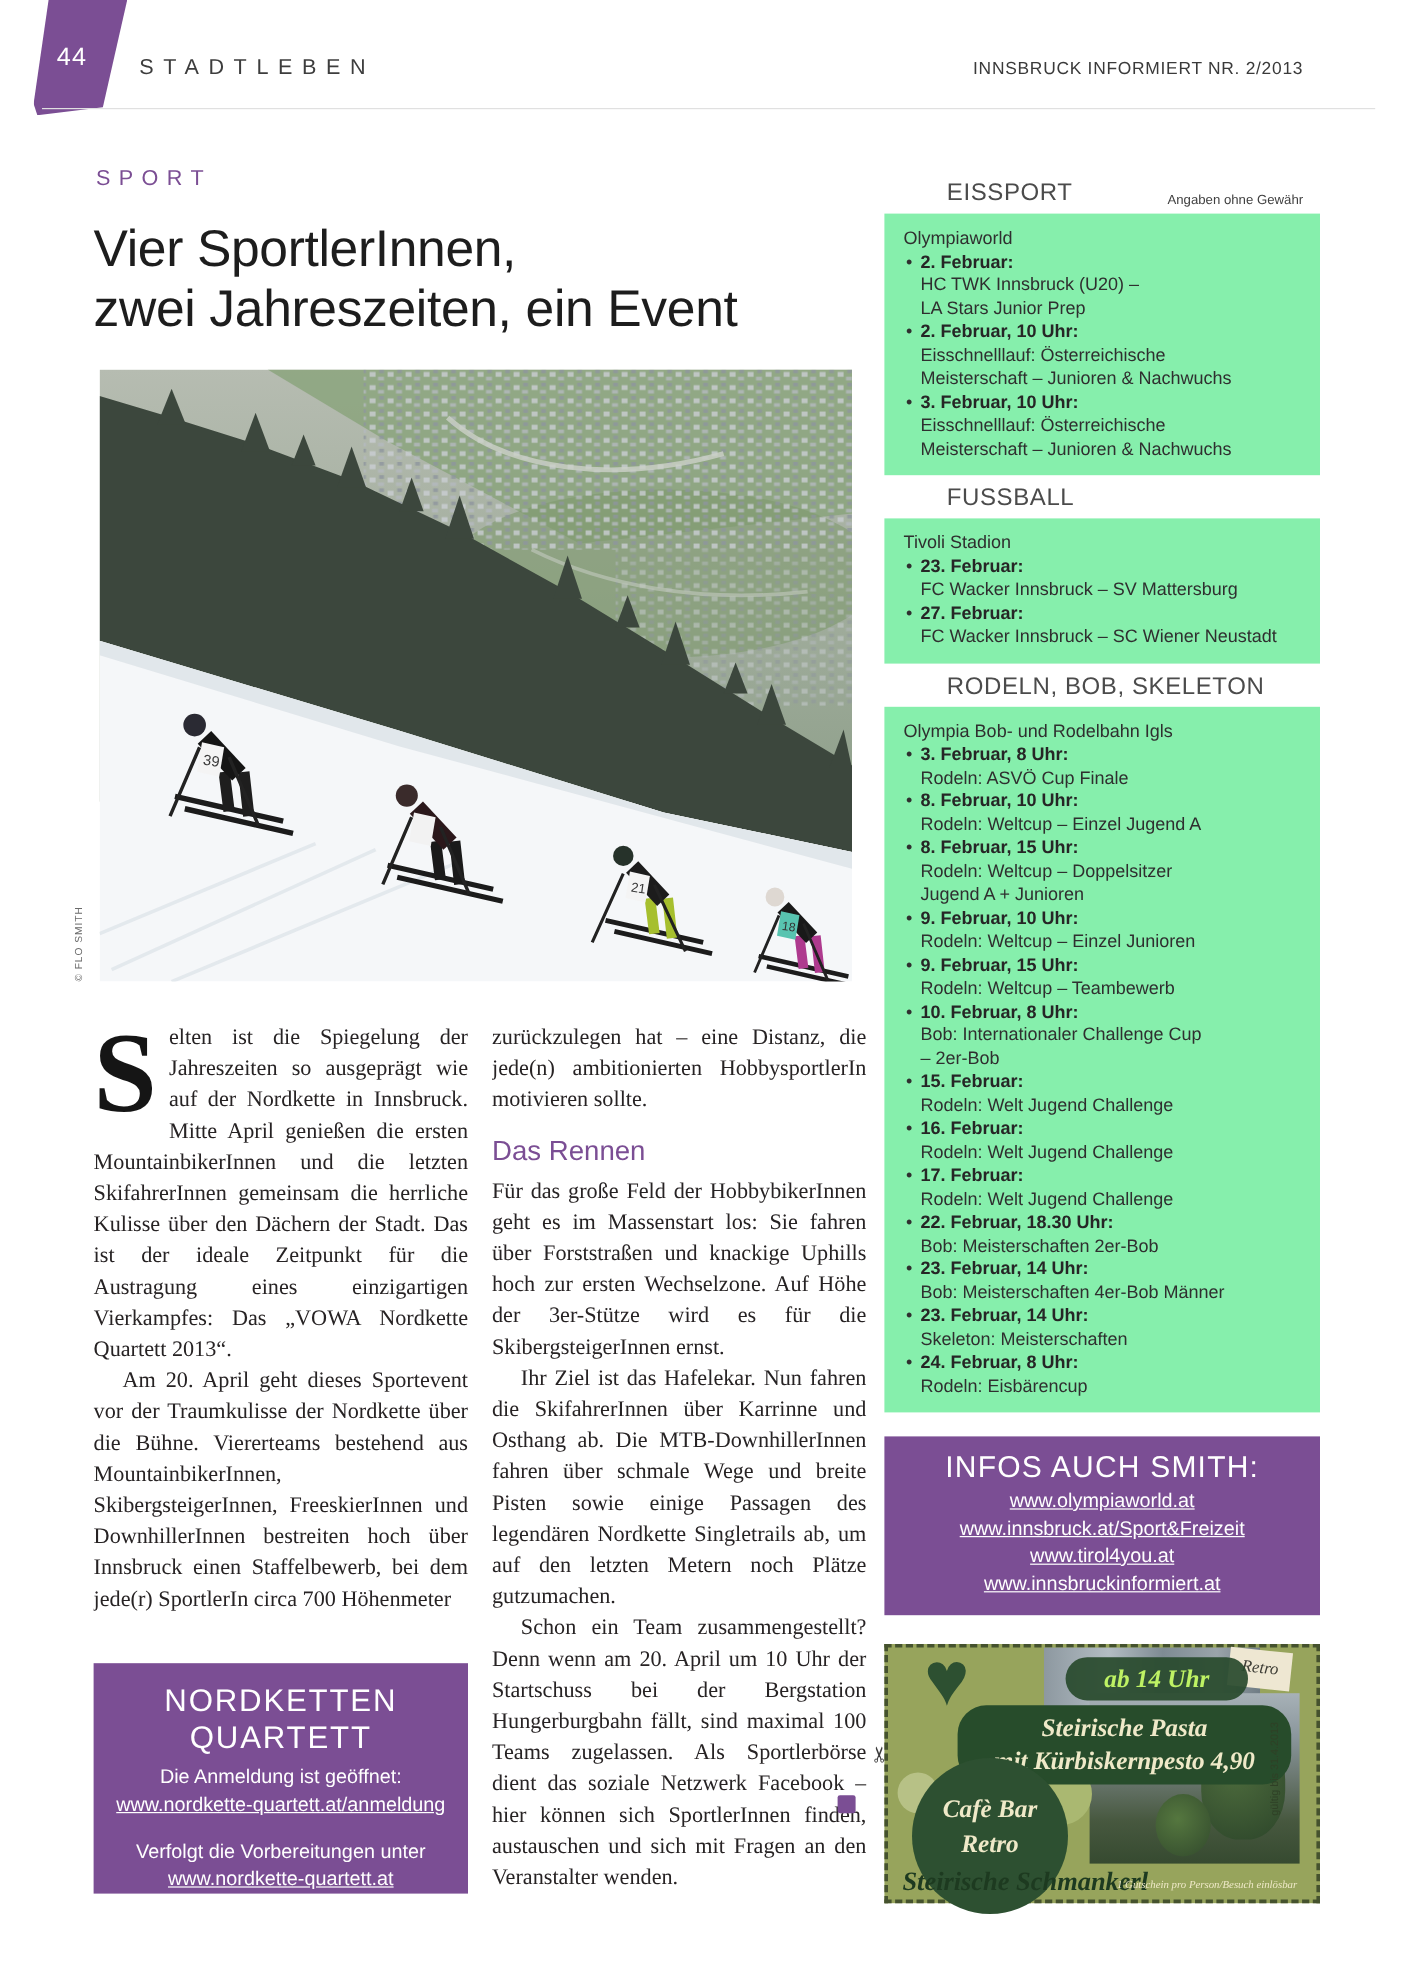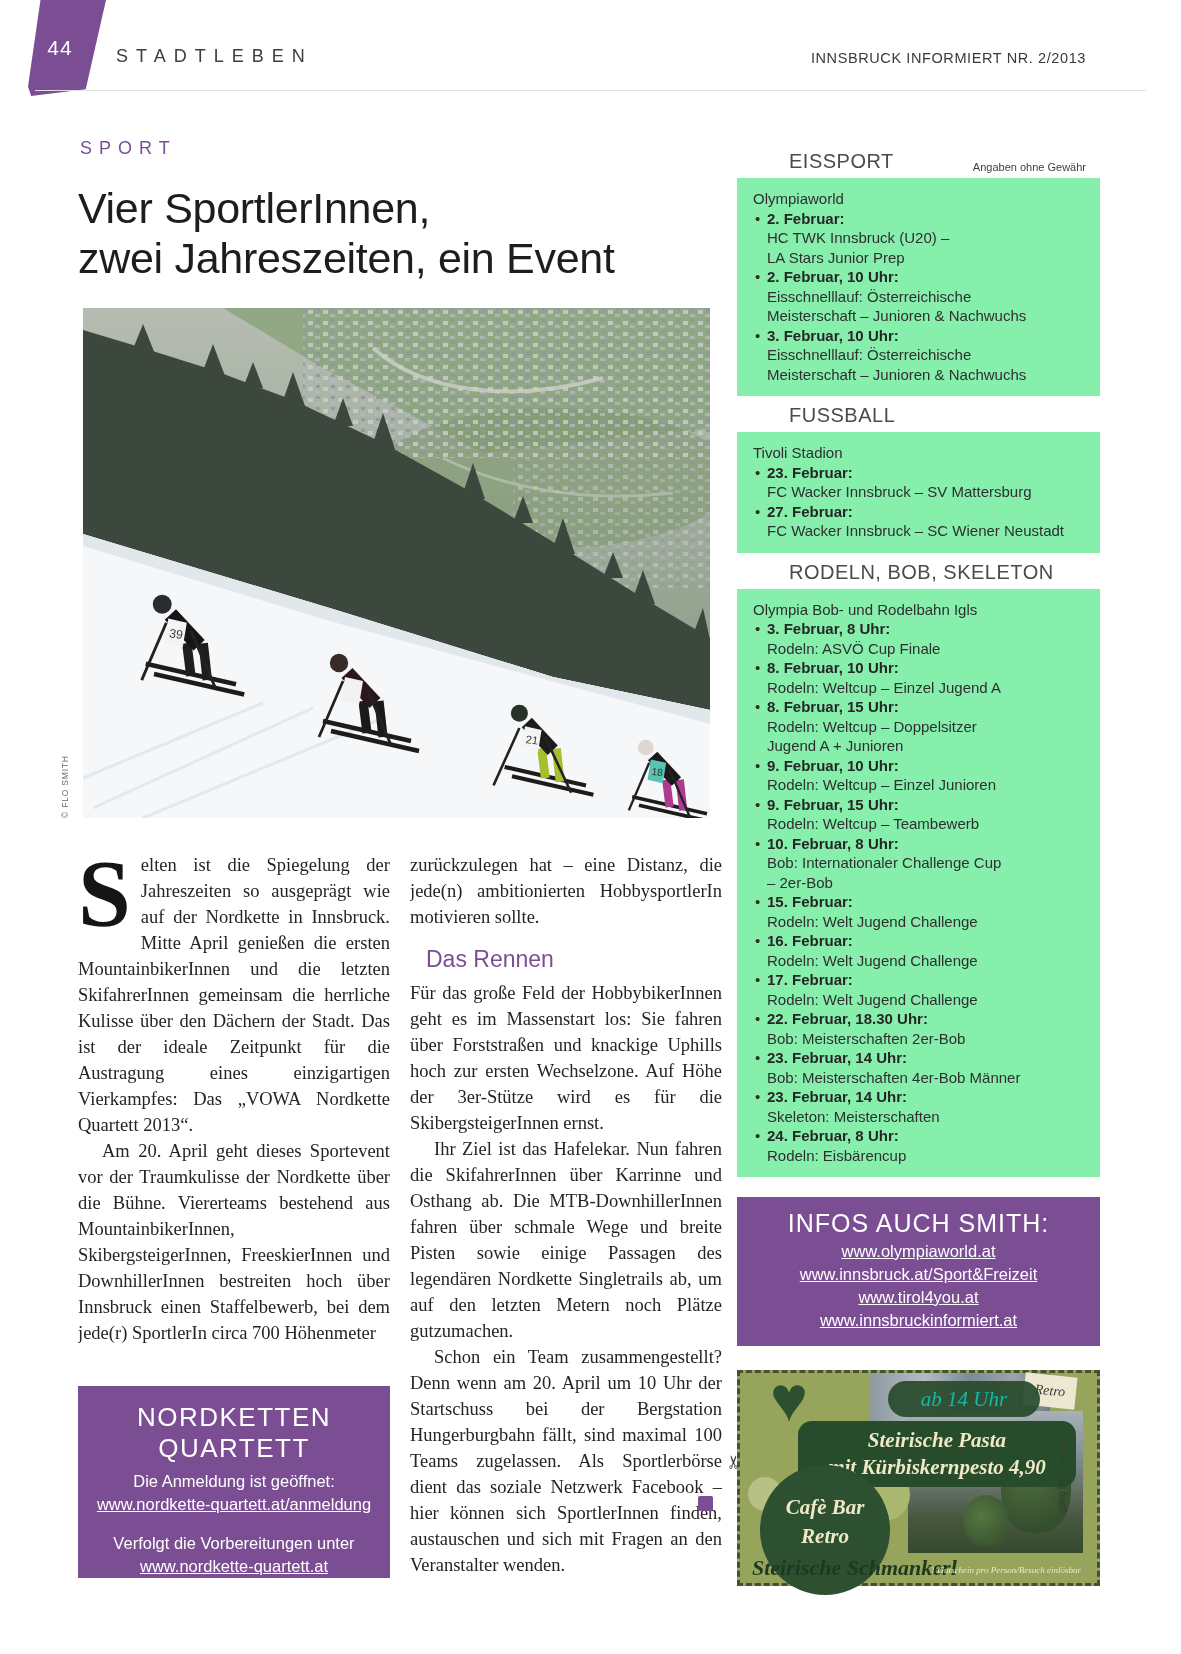--- a/index.html
+++ b/index.html
@@ -29,21 +29,21 @@
   
   .bodycol{position:absolute;width:312px;font-family:"Liberation Serif",serif;font-size:18.5px;
            line-height:26px;color:#272324;text-align:justify;overflow:hidden;}
   #col1{left:78px;top:852px;height:520px;}
   #col2{left:410px;top:852px;height:744px;}
   .bodycol p{margin:0;}
   .bodycol p.indent{text-indent:24px;}
   .dropcap{float:left;font-size:95px;line-height:76px;font-weight:bold;color:#151515;
            margin:4px 10px 0 0;font-family:"Liberation Serif",serif;}
   .subhead{font-family:"Liberation Sans",sans-serif;color:#7b4e94;font-size:23px;
-           margin:16px 0 8px 16px;text-align:left;}
+           margin:16px 0 8px 0;text-align:left;}
   .endmark{position:absolute;left:698px;top:1496px;width:15px;height:15px;background:#7b4e94;border-radius:2px;}
 
   
   .quartett{position:absolute;left:78px;top:1386px;width:312px;height:192px;background:#7b4e94;
             color:#fff;text-align:center;padding-top:16px;box-sizing:border-box;}
   .quartett .q-title{font-size:26px;letter-spacing:1.5px;margin-bottom:6px;}
   .quartett .q-line{font-size:16.5px;line-height:23px;}
   .quartett .q-link{font-size:16.5px;line-height:23px;text-decoration:underline;cursor:pointer;}
   .quartett .q-gap{height:16px;}
 
@@ -80,23 +80,23 @@
   .ad .circ{position:absolute;border-radius:50%;}
   .ad .c1{left:92px;top:60px;width:42px;height:42px;background:#2d5031;}
   .ad .c2{left:8px;top:104px;width:34px;height:34px;background:#b7c186;}
   .ad .c3{left:118px;top:96px;width:52px;height:52px;background:#aab871;}
   .ad .bigcirc{position:absolute;left:20px;top:92px;width:130px;height:130px;border-radius:50%;
       background:#2d5031;color:#ecd; color:#efe9c8;text-align:center;
       font-family:"Liberation Serif",serif;font-style:italic;font-weight:bold;}
   .ad .bigcirc .v1{margin-top:30px;font-size:21px;}
   .ad .bigcirc .v2{font-size:21px;margin-top:4px;}
   .ad .timebox{position:absolute;left:148px;top:8px;width:152px;height:36px;border-radius:18px;
-      background:rgba(40,74,45,.92);color:#14b8a6;text-align:center;line-height:36px;
-      font-family:"Liberation Serif",serif;font-style:italic;font-weight:normal;font-size:21px;}
-  .ad .offerbox{position:absolute;left:58px;top:48px;width:278px;height:66px;border-radius:14px;
+      background:rgba(40,74,45,.92);color:#bef264;text-align:center;line-height:36px;
+      font-family:"Liberation Serif",serif;font-style:italic;font-weight:bold;font-size:21px;}
+  .ad .offerbox{position:absolute;left:58px;top:48px;width:278px;height:66px;border-radius:24px;
       background:#274c2b;color:#efe9c8;text-align:center;
       font-family:"Liberation Serif",serif;font-style:italic;font-weight:bold;}
   .ad .offerbox .o1{margin-top:6px;font-size:21px;line-height:27px;}
   .ad .offerbox .o2{font-size:21px;line-height:27px;}
   .ad .sign{position:absolute;left:284px;top:2px;width:52px;height:32px;background:#eee7d2;
       transform:rotate(6deg);color:#3c3c34;text-align:center;line-height:32px;
       font-family:"Liberation Serif",serif;font-style:italic;font-size:14px;}
   .ad .tagline{position:absolute;left:12px;bottom:2px;color:#1d3a20;
       font-family:"Liberation Serif",serif;font-style:italic;font-weight:bold;font-size:22px;}
   .ad .condition{position:absolute;right:16px;bottom:8px;color:#efe9c8;

